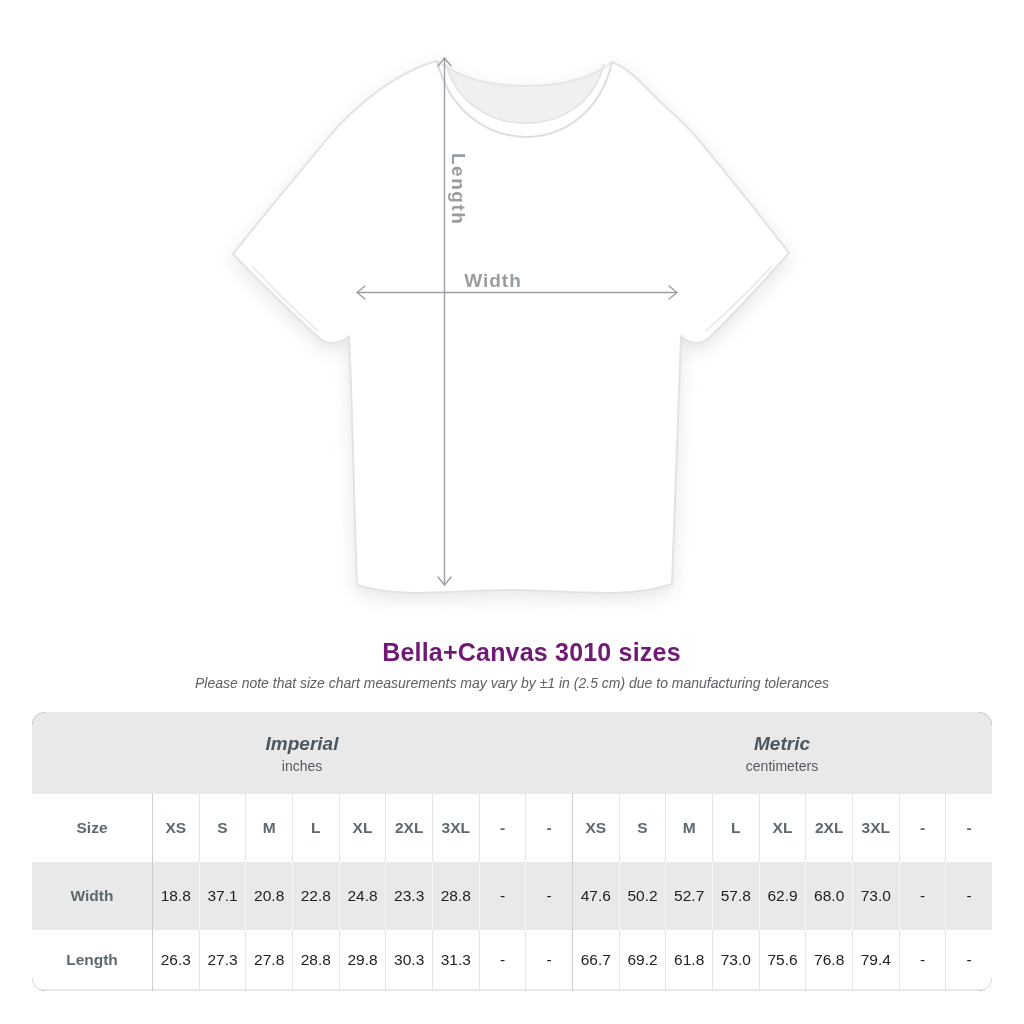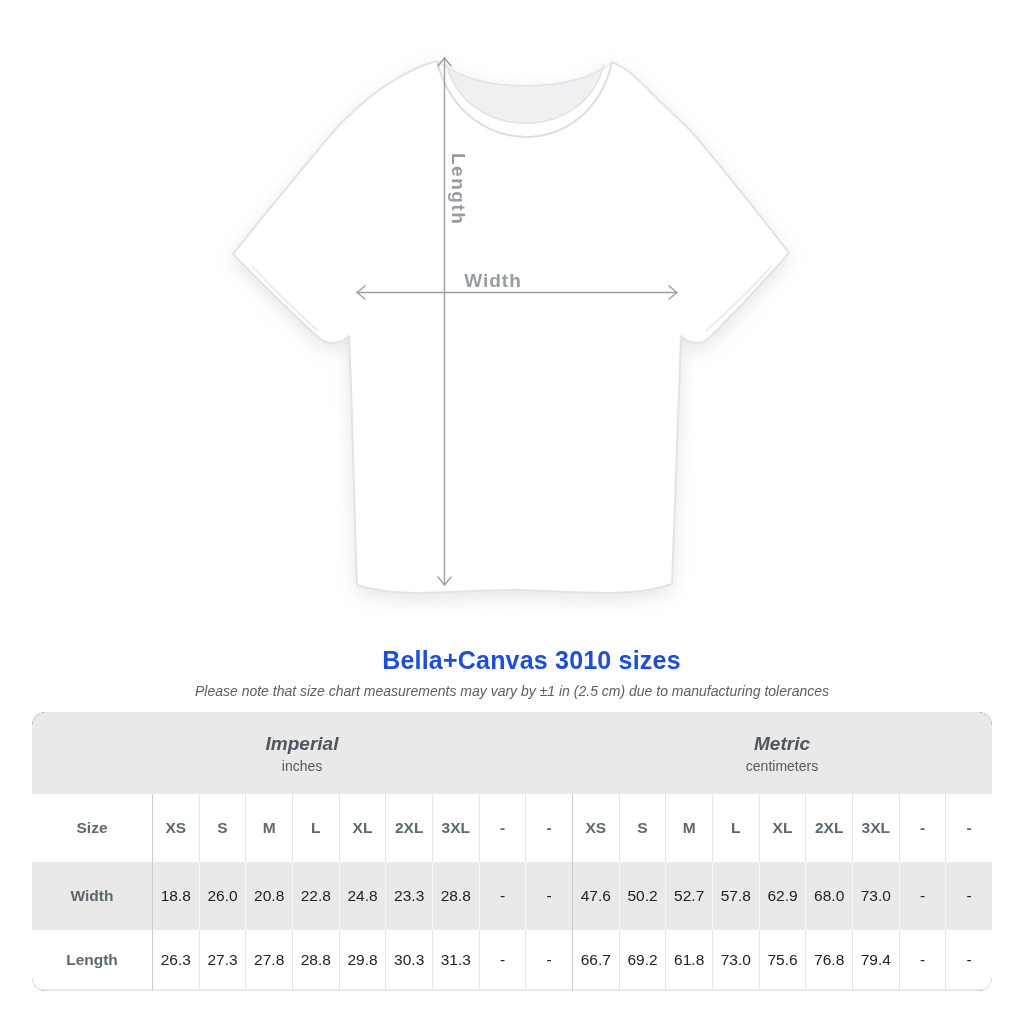--- a/index.html
+++ b/index.html
@@ -7,21 +7,21 @@
     width: 1024px; height: 1024px;
     background: #ffffff;
     font-family: "Liberation Sans", "DejaVu Sans", sans-serif;
     position: relative;
     overflow: hidden;
   }
   .hero { position: absolute; top: 0; left: 0; width: 1024px; height: 632px; }
 
   .heading { position: absolute; top: 638px; left: 0; width: 1024px; text-align: center; }
   .heading h1 {
-    margin: 8px; font-size: 25px; font-weight: 700; color: #1d4ed8; letter-spacing: 0.2px; padding-left: 39px;
+    margin: 0; font-size: 25px; font-weight: 700; color: #701a75; letter-spacing: 0.2px; padding-left: 39px;
   }
   .heading p {
     margin: 8px 0 0; font-size: 14px; font-style: italic; color: #5c6064;
   }
 
   .card {
     position: absolute; left: 32px; top: 712px; width: 960px; height: 279px;
     border-radius: 14px; overflow: hidden; background: #14532d;
   }
   .band {
@@ -146,21 +146,21 @@
     <div class="cell hdr">XL</div>
     <div class="cell hdr">2XL</div>
     <div class="cell hdr">3XL</div>
     <div class="cell hdr">-</div>
     <div class="cell hdr">-</div>
   </div>
 
   <div class="grid row-gray row-h60">
     <div class="cell lab">Width</div>
     <div class="cell val bl">18.8</div>
-    <div class="cell val">26.0</div>
+    <div class="cell val">37.1</div>
     <div class="cell val">20.8</div>
     <div class="cell val">22.8</div>
     <div class="cell val">24.8</div>
     <div class="cell val">23.3</div>
     <div class="cell val">28.8</div>
     <div class="cell val">-</div>
     <div class="cell val">-</div>
     <div class="cell val bl">47.6</div>
     <div class="cell val">50.2</div>
     <div class="cell val">52.7</div>

